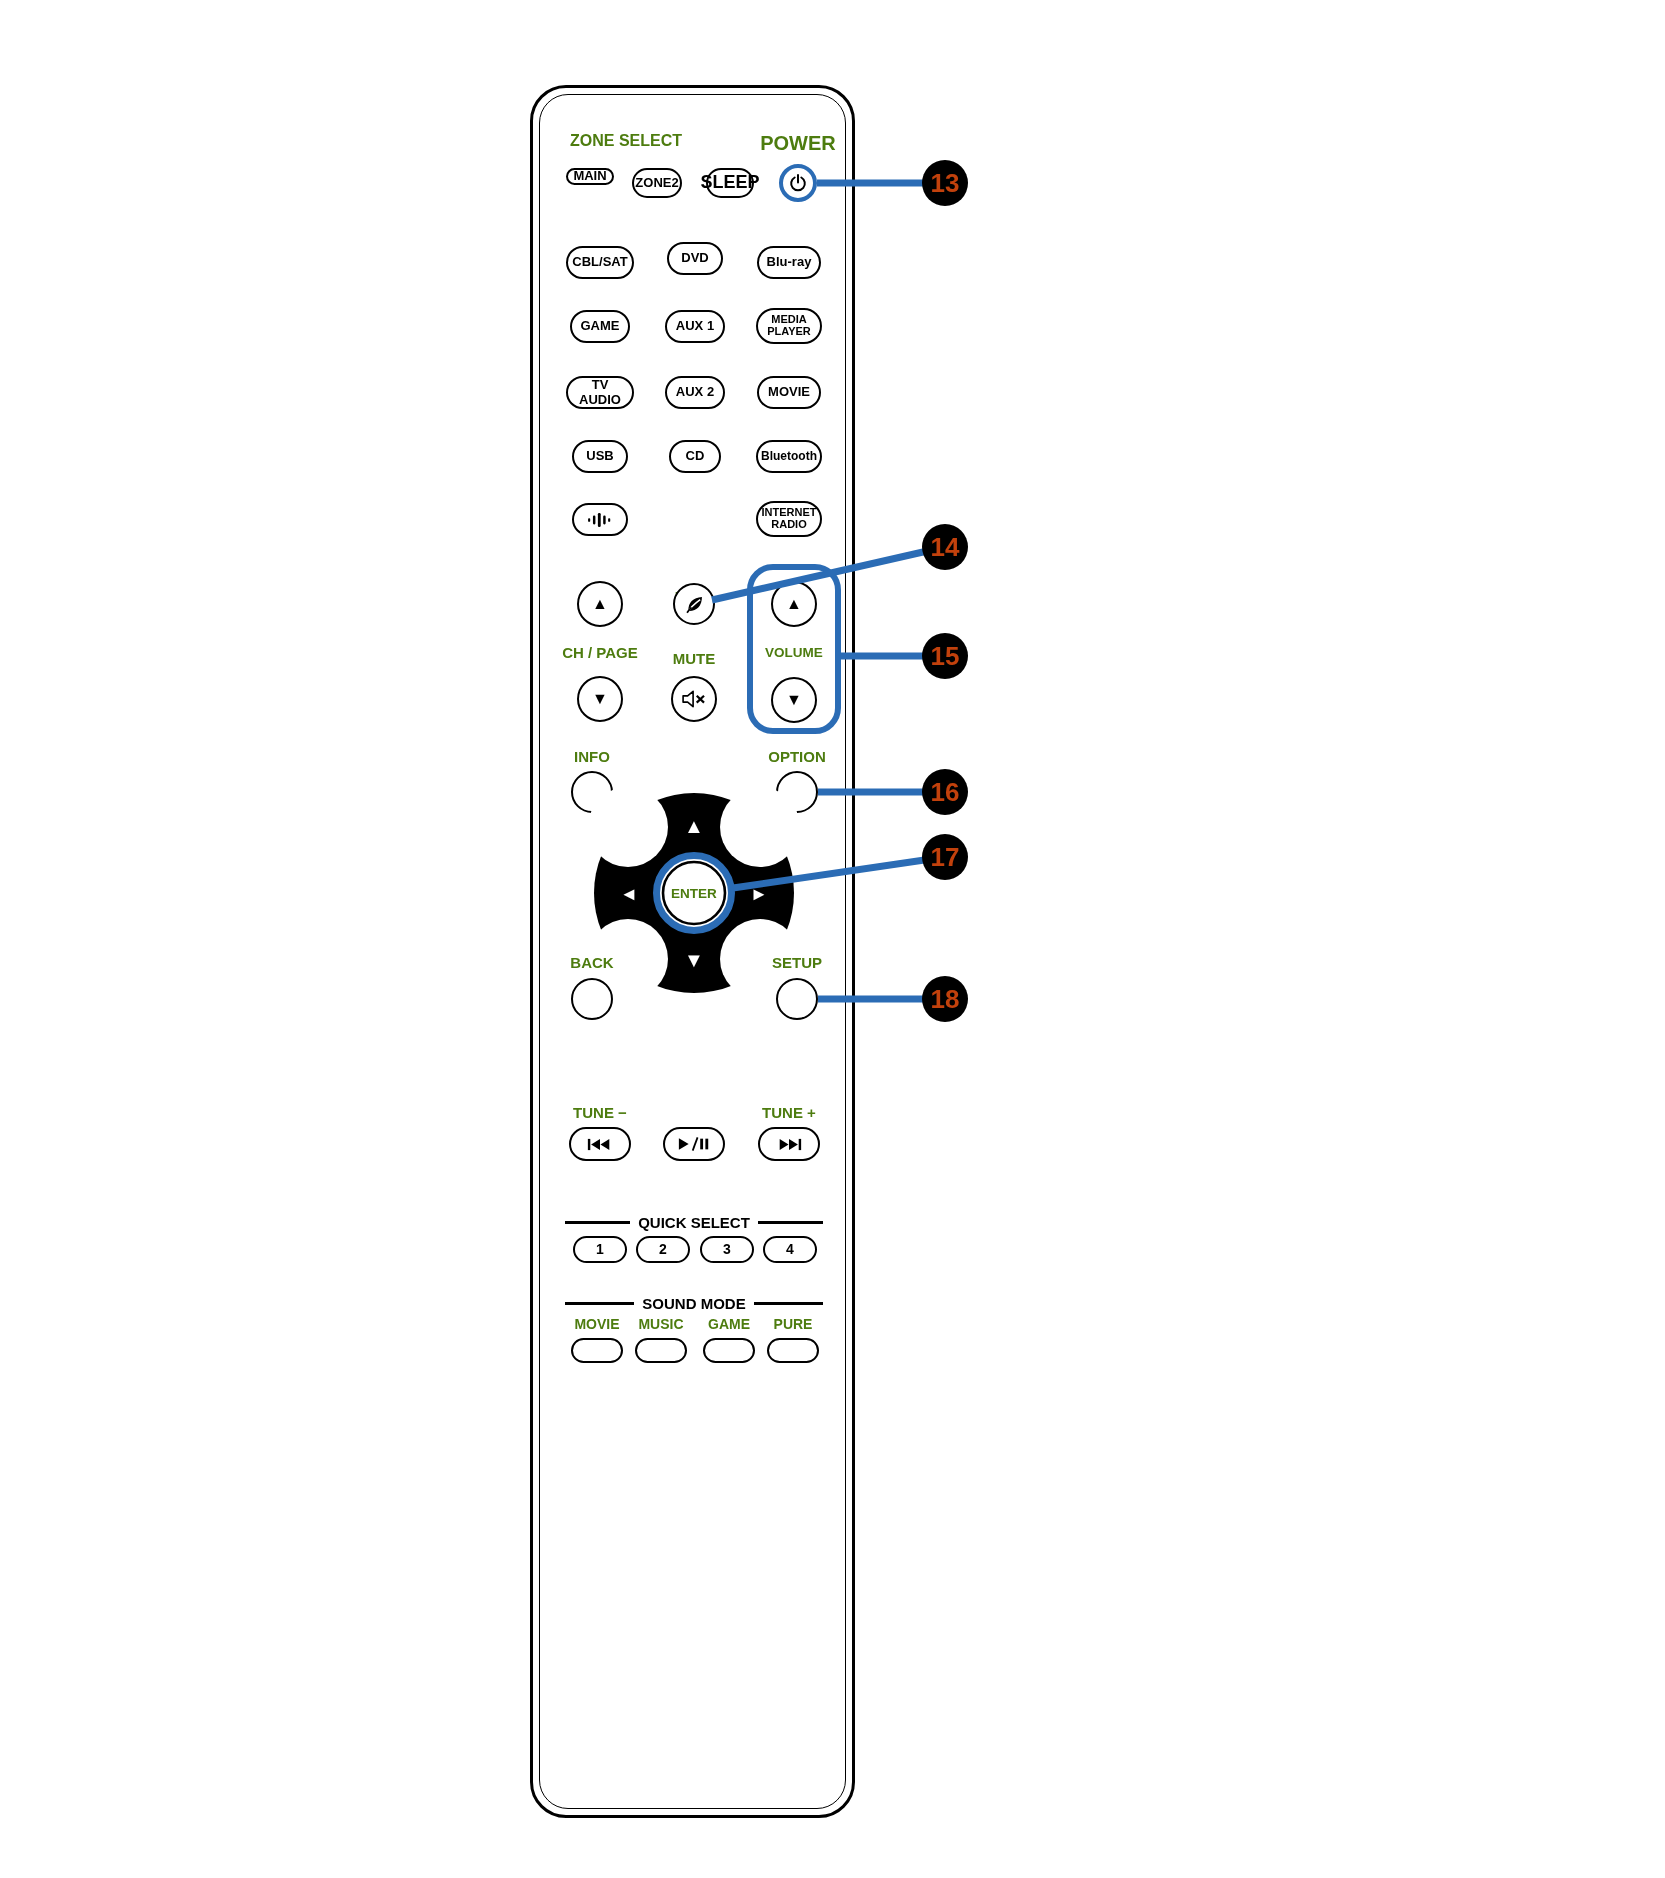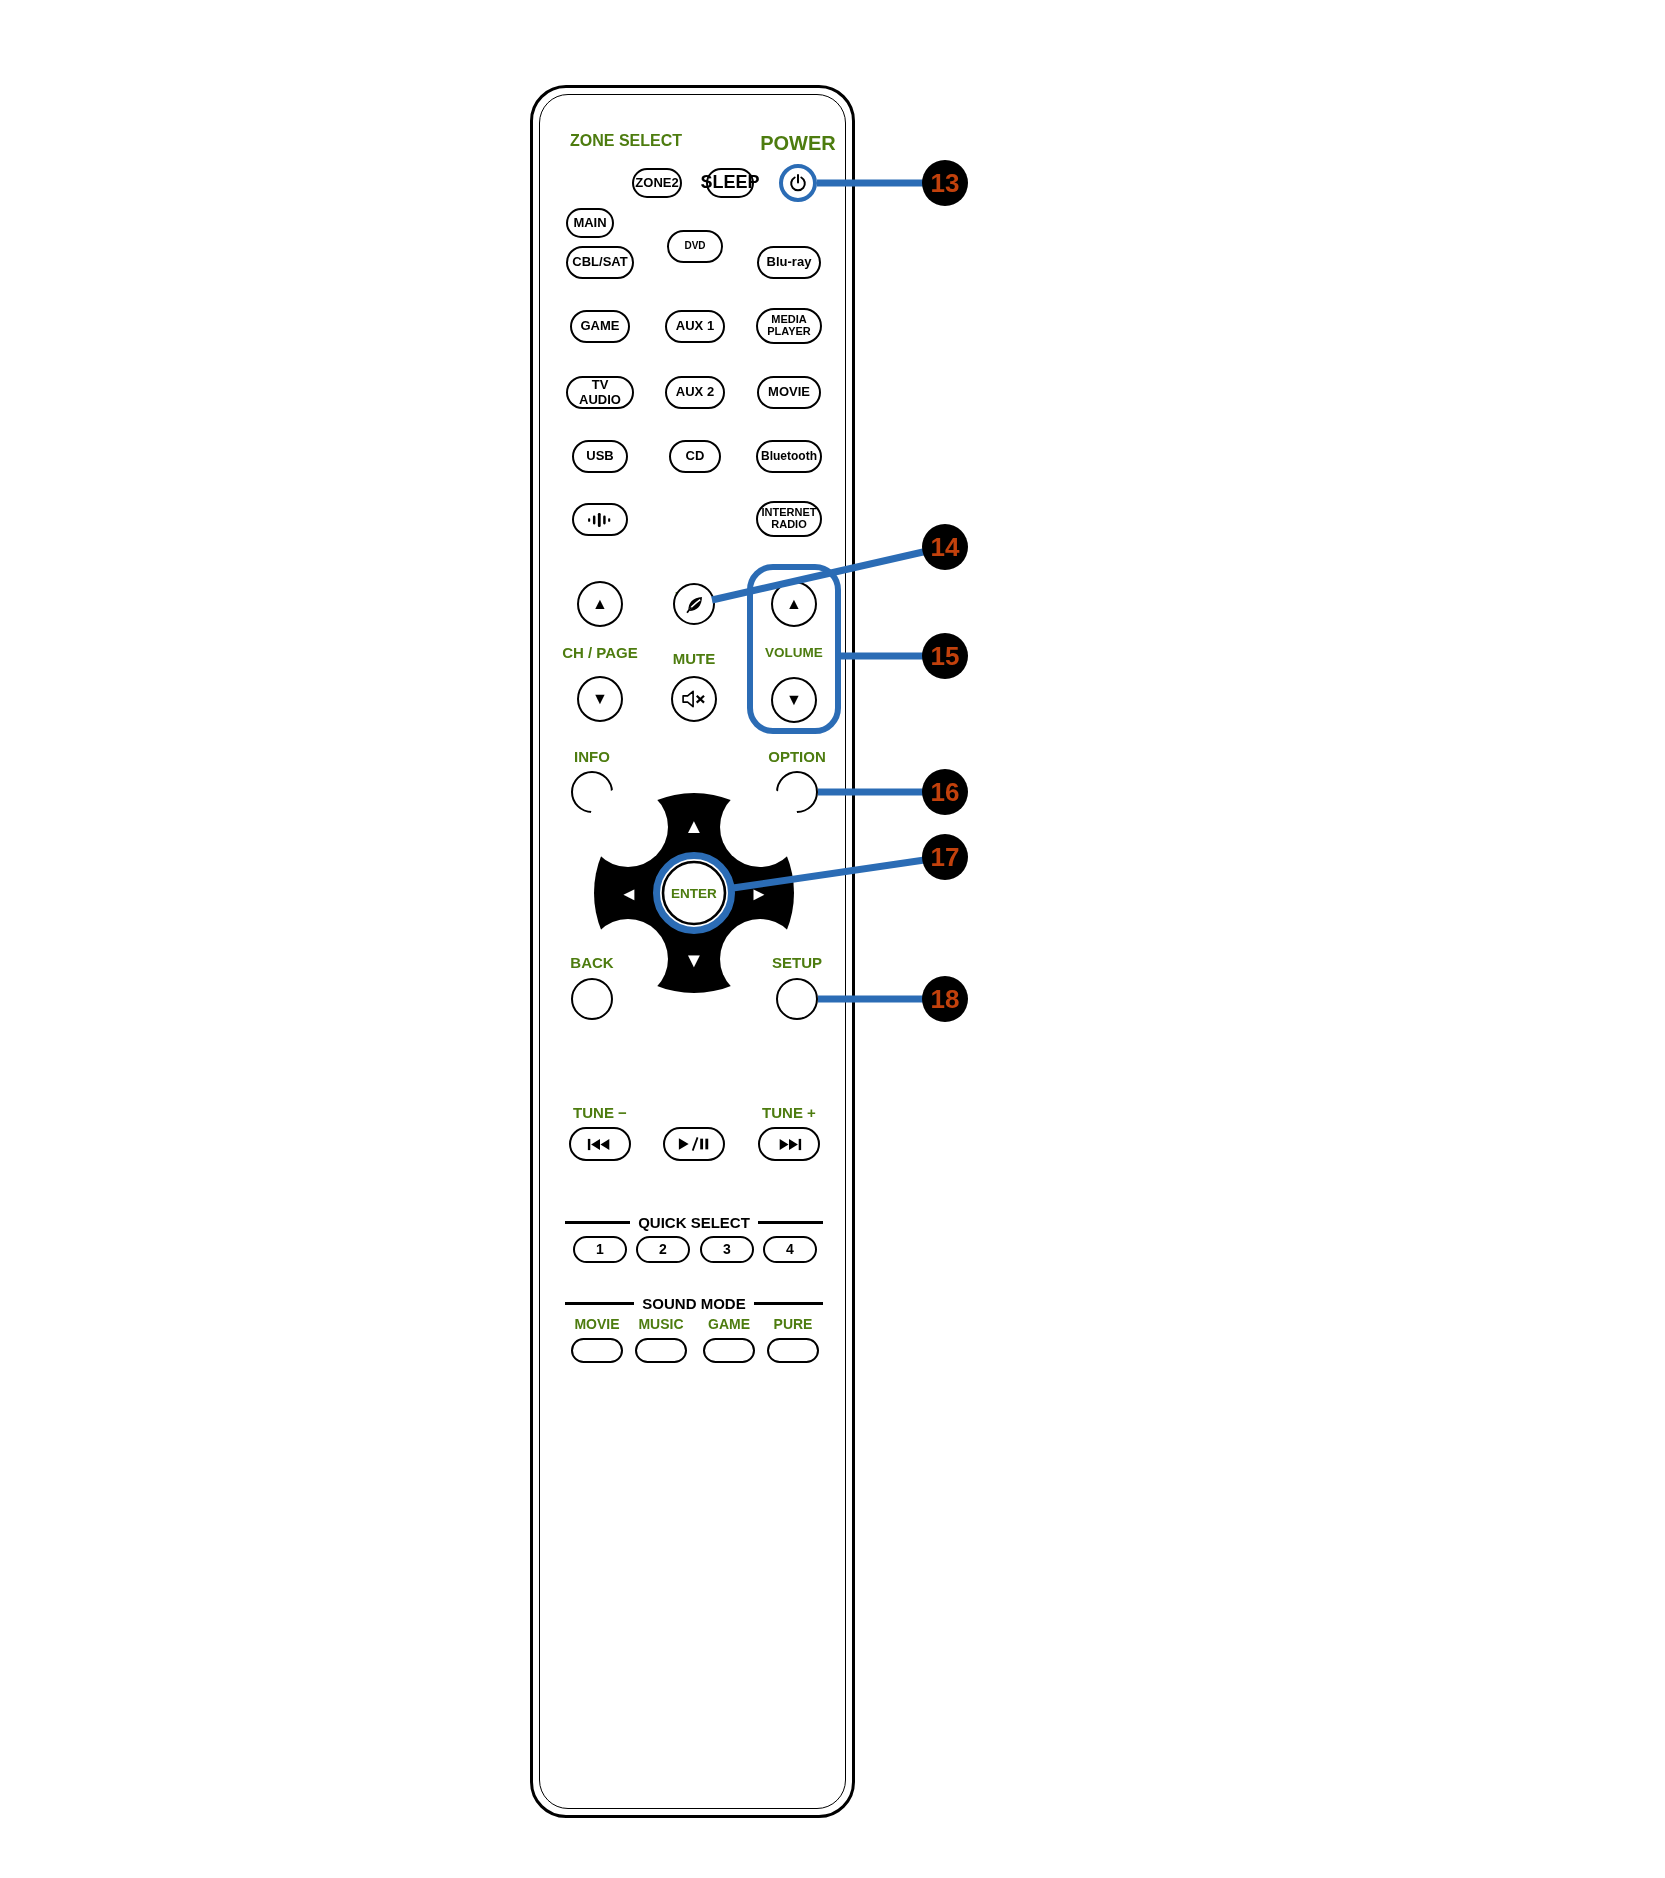--- a/index.html
+++ b/index.html
@@ -24,40 +24,40 @@
 <body>
 
 <div class="canvas">
 
   <div class="abs" style="left:530px;top:85px;width:325px;height:1733px;border:3px solid #000;border-radius:36px;background:#fff;"></div>
   <div class="abs" style="left:539px;top:94px;width:307px;height:1715px;border:1.5px solid #000;border-radius:29px;"></div>
 
   <div class="abs lbl" style="left:560px;top:133px;width:132px;font-size:16px;">ZONE SELECT</div>
   <div class="abs lbl" style="left:748px;top:133px;width:100px;font-size:20px;">POWER</div>
 
-  <div class="abs pill" style="left:566px;top:168px;width:48px;height:30px;font-size:13px;margin-top:40px;">
+  <div class="abs pill" style="left:566px;top:168px;width:48px;height:17px;font-size:13px;">
     <span>MAIN</span>
   </div>
   <div class="abs pill" style="left:632px;top:168px;width:50px;height:30px;font-size:13px;">
     <span>ZONE2</span>
   </div>
   <div class="abs pill" style="left:706px;top:168px;width:48px;height:30px;font-size:18px;">
     <span>SLEEP</span>
   </div>
   <div class="abs cbtn" style="left:779px;top:164px;width:38px;height:38px;border:4px solid #2b6cb5;">
     <svg viewBox="0 0 24 24" width="20" height="20">
       <path d="M8 5.4 A8.2 8.2 0 1 0 16 5.4" fill="none" stroke="#000" stroke-width="2.4" stroke-linecap="round"></path>
       <line x1="12" y1="2.5" x2="12" y2="11.5" stroke="#000" stroke-width="2.4" stroke-linecap="round"></line>
     </svg>
   </div>
 
   <div class="abs pill" style="left:566px;top:246px;width:68px;height:33px;font-size:13px;">
     <span>CBL/SAT</span>
     </div>
-  <div class="abs pill" style="left:667px;top:230px;width:56px;height:33px;font-size:10px;">
+  <div class="abs pill" style="left:667px;top:242px;width:56px;height:33px;font-size:13px;">
     <span>DVD</span>
     </div>
   <div class="abs pill" style="left:757px;top:246px;width:64px;height:33px;font-size:13px;">
     <span>Blu-ray</span>
     </div>
 
   <div class="abs pill" style="left:570px;top:310px;width:60px;height:33px;font-size:13px;">
     <span>GAME</span>
     </div>
   <div class="abs pill" style="left:665px;top:310px;width:60px;height:33px;font-size:13px;">

